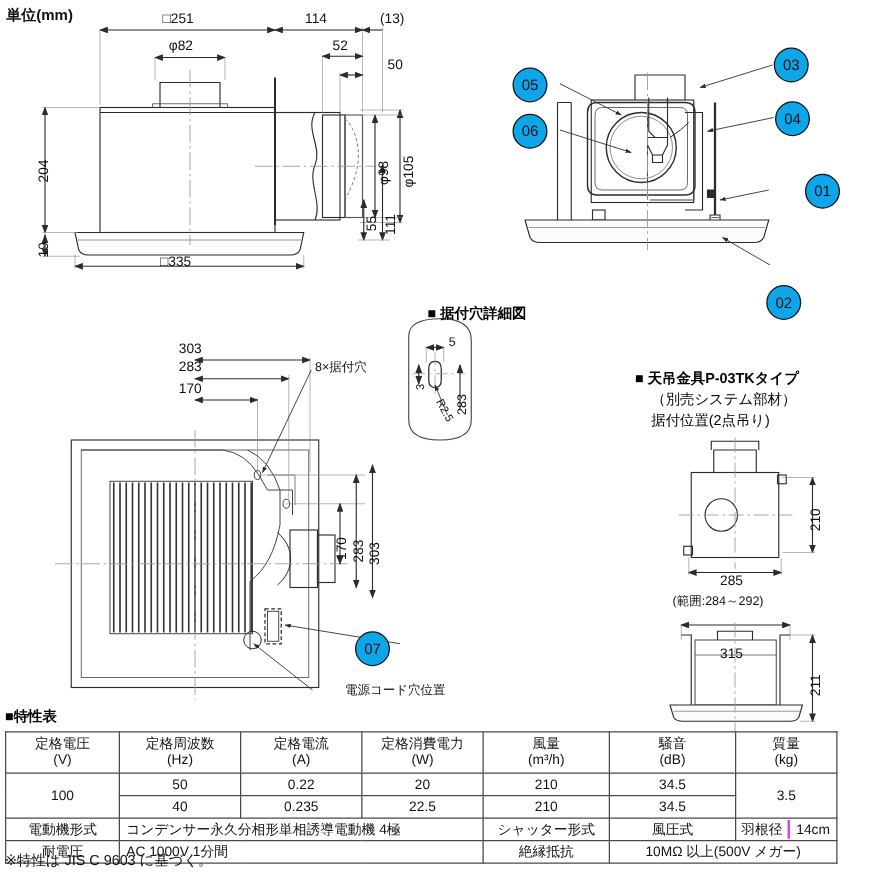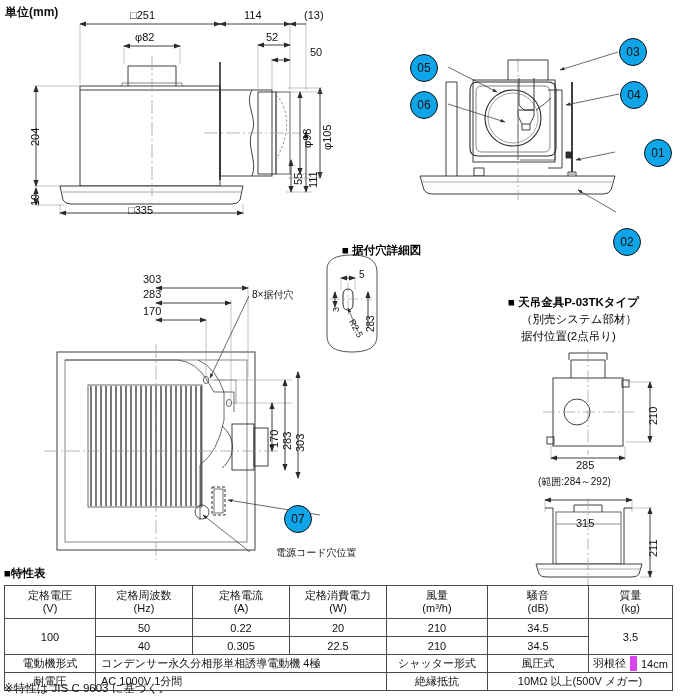--- a/index.html
+++ b/index.html
@@ -383,35 +383,35 @@
     <td class="val" rowspan="2">100</td>
     <td class="val">50</td>
     <td class="val">0.22</td>
     <td class="val">20</td>
     <td class="val">210</td>
     <td class="val">34.5</td>
     <td class="val" rowspan="2">3.5</td>
   </tr>
   <tr>
     <td class="val">40</td>
-    <td class="val">0.305</td>
+    <td class="val">0.235</td>
     <td class="val">22.5</td>
     <td class="val">210</td>
     <td class="val">34.5</td>
   </tr>
   <tr>
     <td class="lbl">電動機形式</td>
     <td class="lbl lft" colspan="3">コンデンサー永久分相形単相誘導電動機 4極</td>
     <td class="lbl">シャッター形式</td>
     <td class="lbl">風圧式</td>
     <td class="lbl" style="padding:0;">
       <table style="border-collapse:collapse;width:100%;">
         <tbody>
               <tr>
-          <td style="border:none;border-right:7px solid #d946ef;font-size:11px;text-align:center;width:46%;">羽根径</td>
+          <td style="border:none;border-right:2px solid #d946ef;font-size:11px;text-align:center;width:46%;">羽根径</td>
           <td style="border:none;font-size:11px;text-align:center;">14cm</td>
         </tr>
       </tbody>
           </table>
     </td>
   </tr>
   <tr>
     <td class="lbl">耐電圧</td>
     <td class="lbl lft" colspan="3">AC 1000V 1分間</td>
     <td class="lbl">絶縁抵抗</td>

